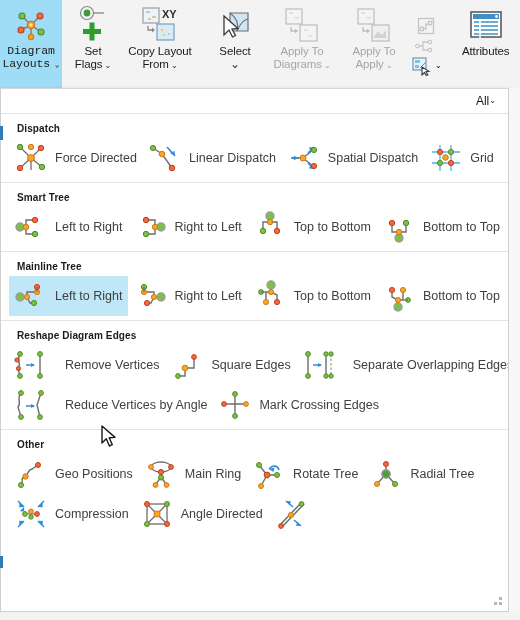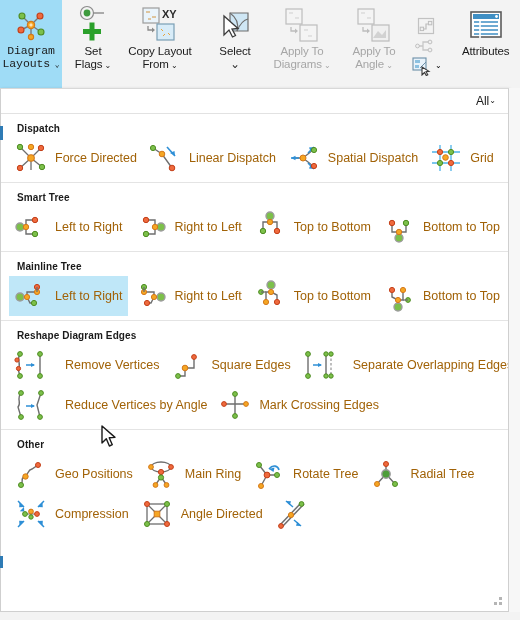--- a/index.html
+++ b/index.html
@@ -64,21 +64,21 @@
     padding:9px 0 4px 16px; letter-spacing:0.1px;
   }
   .sect-rule { height:1px; background:#e4e4e4; margin:4px 0 0 0; }
 
   .row { display:flex; align-items:center; padding-left:8px; }
   .item {
     display:flex; align-items:center; height:40px;
     padding:0 6px 0 4px; cursor:default; white-space:nowrap;
   }
   .item.sel { background:#bfe7f8; }
-  .item .ilabel { font-size:12.5px; color:#a16207; margin-left:6px; }
+  .item .ilabel { font-size:12.5px; color:#404040; margin-left:6px; }
   .glyph { width:36px; height:36px; flex:0 0 36px; display:block; }
   .glyph.w46 { width:46px; flex-basis:46px; }
 
   .grip { position:absolute; right:5px; bottom:5px; width:9px; height:9px; }
   .grip i {
     position:absolute; width:3px; height:3px; background:#b5b5b5; display:block;
   }
   .botstrip {
     position:absolute; left:0; bottom:0; width:520px; height:8px; background:#f3f3f3;
   }
@@ -208,21 +208,21 @@
                 <path d="M7 7 h4 M13 12 h4"></path>
               </g>
             <path d="M9 21 v4 h5" stroke="#bdbdbd" stroke-width="1.3" fill="none"></path>
             <path d="M13 22.5 l3 2.5 l-3 2.5 z" fill="#bdbdbd"></path>
             <rect x="18" y="19" width="17" height="16" fill="#f0f0f0" stroke="#bdbdbd" stroke-width="1.2"></rect>
             <path d="M19 32 l5 -7 l4 4 l4 -5 v8 z" fill="#d2d2d2"></path>
           </svg>
         </div>
         <div class="blabel">Apply To</div>
         <div class="blabel">
-          <span>Angle</span><span class="chev"> ⌄</span>
+          <span>Apply</span><span class="chev"> ⌄</span>
         </div>
       </div>
 
       <div class="iconstack">
         <div class="stackrow">
           <svg width="20" height="20" viewBox="0 0 20 20">
             <rect x="2.5" y="2.5" width="15" height="15" fill="none" stroke="#c2c2c2" stroke-width="1.2"></rect>
             <path d="M6 13 h4 v-5 h4" fill="none" stroke="#bdbdbd" stroke-width="1.2"></path>
             <rect x="4.2" y="11.2" width="3.4" height="3.4" fill="#efefef" stroke="#bdbdbd" stroke-width="1"></rect>
             <rect x="12.4" y="5.4" width="3.4" height="3.4" fill="#efefef" stroke="#bdbdbd" stroke-width="1"></rect>

